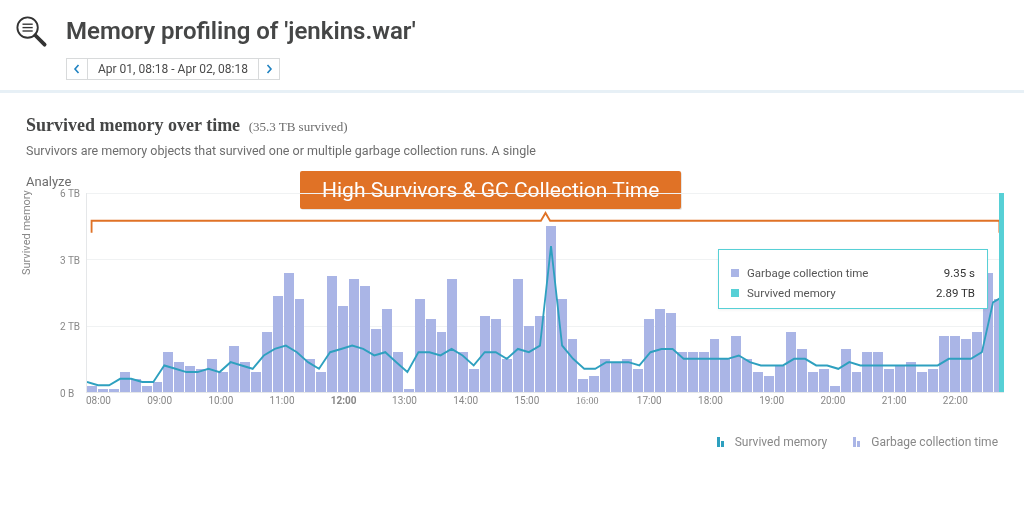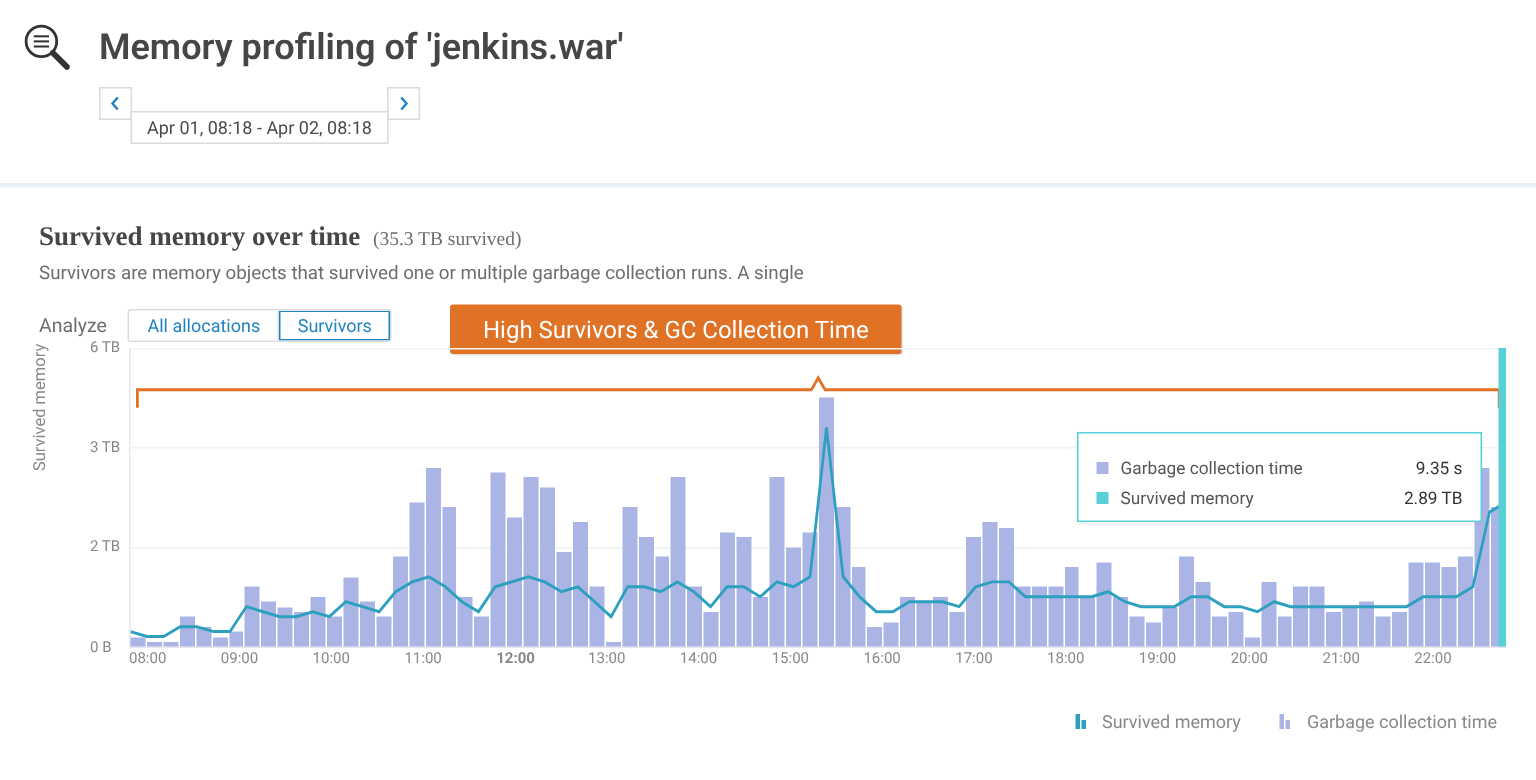--- a/index.html
+++ b/index.html
@@ -29,42 +29,42 @@
   .page-title { font-size: 24px; font-weight: 600; color: #454646; }
   .time-nav { display: flex; margin: 10px 0 0 52px; }
   .time-btn, .time-range {
     border: 1px solid var(--border);
     height: 22px;
     display: flex; align-items: center; justify-content: center;
     font-size: 12px;
   }
   .time-btn { width: 22px; color: var(--link); cursor: pointer; }
   .time-btn svg { width: 10px; height: 10px; }
-  .time-range { padding: 0 10px; color: #4a4a4a; margin: 16px -1px; }
+  .time-range { padding: 0 10px; color: #4a4a4a; margin: 0 -1px; }
 
   
   .section { padding: 22px 20px 10px 26px; }
   .sec-title { font-size: 18px; font-weight: 600; color: #454646; font-family: Liberation Serif, serif; }
   .sec-title .sub { font-weight: 400; font-size: 13px; color: var(--muted); margin-left: 4px; }
   .sec-desc { font-size: 12.5px; color: var(--muted); margin-top: 6px; line-height: 1.45; max-width: 560px; }
 
   .analyze-row { margin-top: 14px; display: flex; align-items: center; }
   .analyze-label { color: var(--muted); font-size: 13px; margin-right: 14px; }
   .pill-group { display: flex; border: 1px solid var(--border); border-radius: 2px; overflow: hidden; }
   .pill { padding: 3px 12px; font-size: 12px; color: var(--link); cursor: pointer; }
   .pill.selected { background: #fff; box-shadow: inset 0 0 0 1px #1f82c1; color: #1f82c1; }
   .pill:not(.selected) { background: #fff; }
   .pill + .pill { border-left: 1px solid var(--border); }
 
   
   .callout {
     position: absolute;
     background: var(--orange);
     color: #fff;
-    font-size: 16px;
+    font-size: 21px;
     padding: 7px 22px;
     border-radius: 2px;
     box-shadow: 1px 1px 0 rgba(0,0,0,.1);
   }
 
   
   .chart-wrap { position: relative; margin-top: 4px; padding-left: 28px; height: 232px; }
   .yaxis-lbl {
     position: absolute; left: -6px; top: 50%; transform: rotate(-90deg) translateX(40%);
     transform-origin: left top;
@@ -146,24 +146,20 @@
   <div class="sec-title">
     <span>Survived memory over time</span>
     <span class="sub">(35.3 TB survived)</span>
   </div>
   <div class="sec-desc">
     <span>Survivors are memory objects that survived one or multiple garbage collection runs. A single</span><br>
   </div>
 
   <div class="analyze-row">
     <span class="analyze-label">Analyze</span>
-    <div class="pill-group">
-      <div class="pill">All allocations</div>
-      <div class="pill selected">Survivors</div>
-    </div>
   </div>
 
   <div class="callout" style="left:300px; top:78px;">High Survivors &amp; GC Collection Time</div>
 
   <div class="chart-wrap">
     <div class="yaxis-lbl">Survived memory</div>
 
     <div class="ytick" style="top:200px;">0 B</div>
     <div class="ytick" style="top:133px;text-align:right;">2 TB</div>
     <div class="ytick" style="top:67px;">3 TB</div>
@@ -289,21 +285,21 @@
 
     <div class="xaxis" id="xaxis">
         <div class="xtick" style="flex: 1 0 0px;">08:00</div>
         <div class="xtick" style="flex: 1 0 0px;">09:00</div>
         <div class="xtick" style="flex: 1 0 0px;">10:00</div>
         <div class="xtick" style="flex: 1 0 0px;">11:00</div>
         <div class="xtick" style="flex: 1 0 0px; font-weight: bold;">12:00</div>
         <div class="xtick" style="flex: 1 0 0px;">13:00</div>
         <div class="xtick" style="flex: 1 0 0px;">14:00</div>
         <div class="xtick" style="flex: 1 0 0px;">15:00</div>
-        <div class="xtick" style="flex: 1 0 0px;">16:00</div>
+        <div class="xtick" style="flex: 1 0 0px; font-family: Liberation Serif, serif;">16:00</div>
         <div class="xtick" style="flex: 1 0 0px;">17:00</div>
         <div class="xtick" style="flex: 1 0 0px;">18:00</div>
         <div class="xtick" style="flex: 1 0 0px;">19:00</div>
         <div class="xtick" style="flex: 1 0 0px;">20:00</div>
         <div class="xtick" style="flex: 1 0 0px;">21:00</div>
         <div class="xtick" style="flex: 1 0 0px;">22:00</div>
       </div>
   </div>
 
   <div class="legend">

